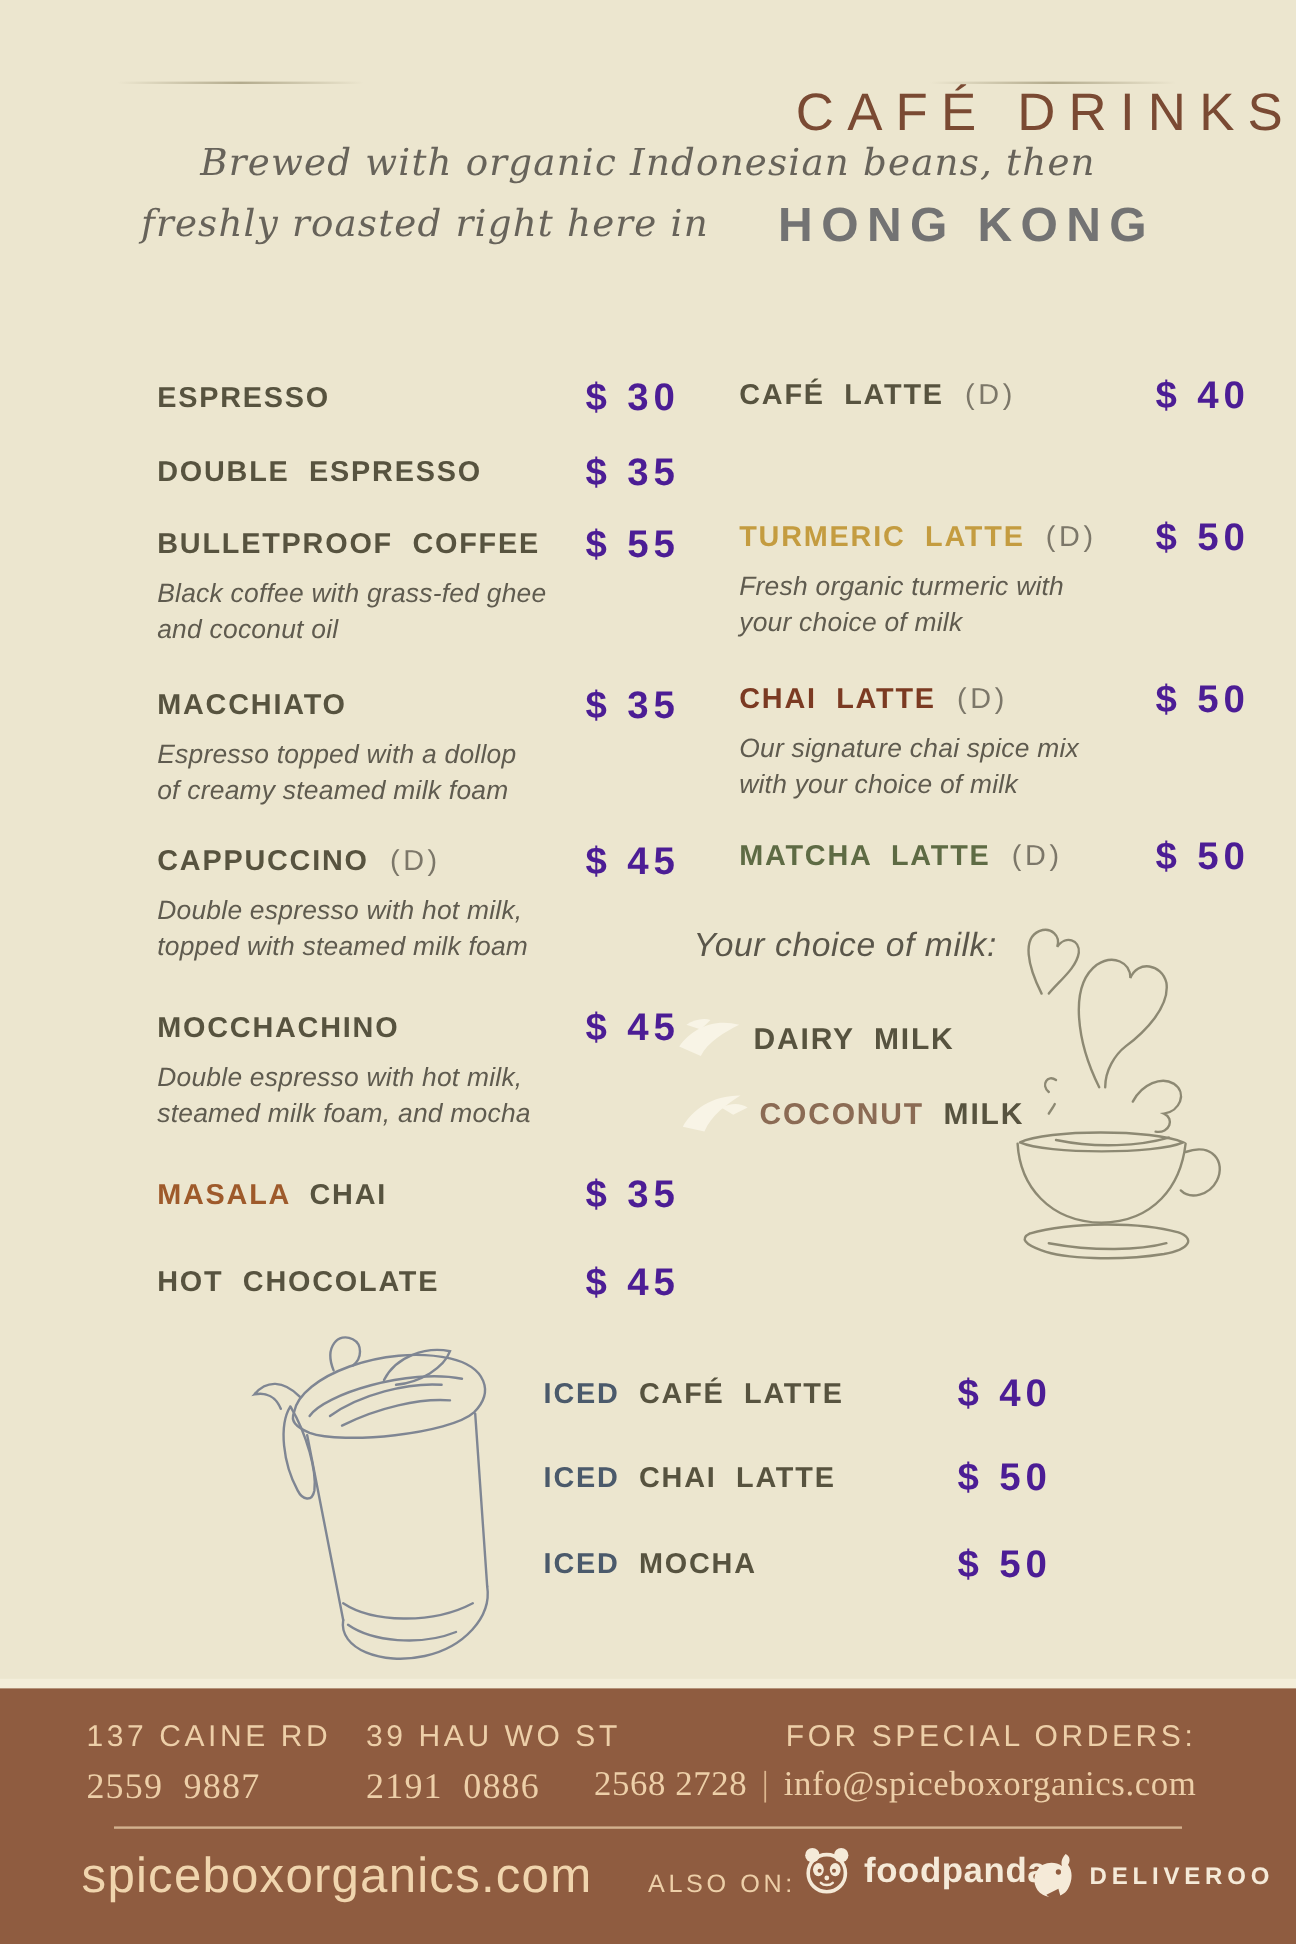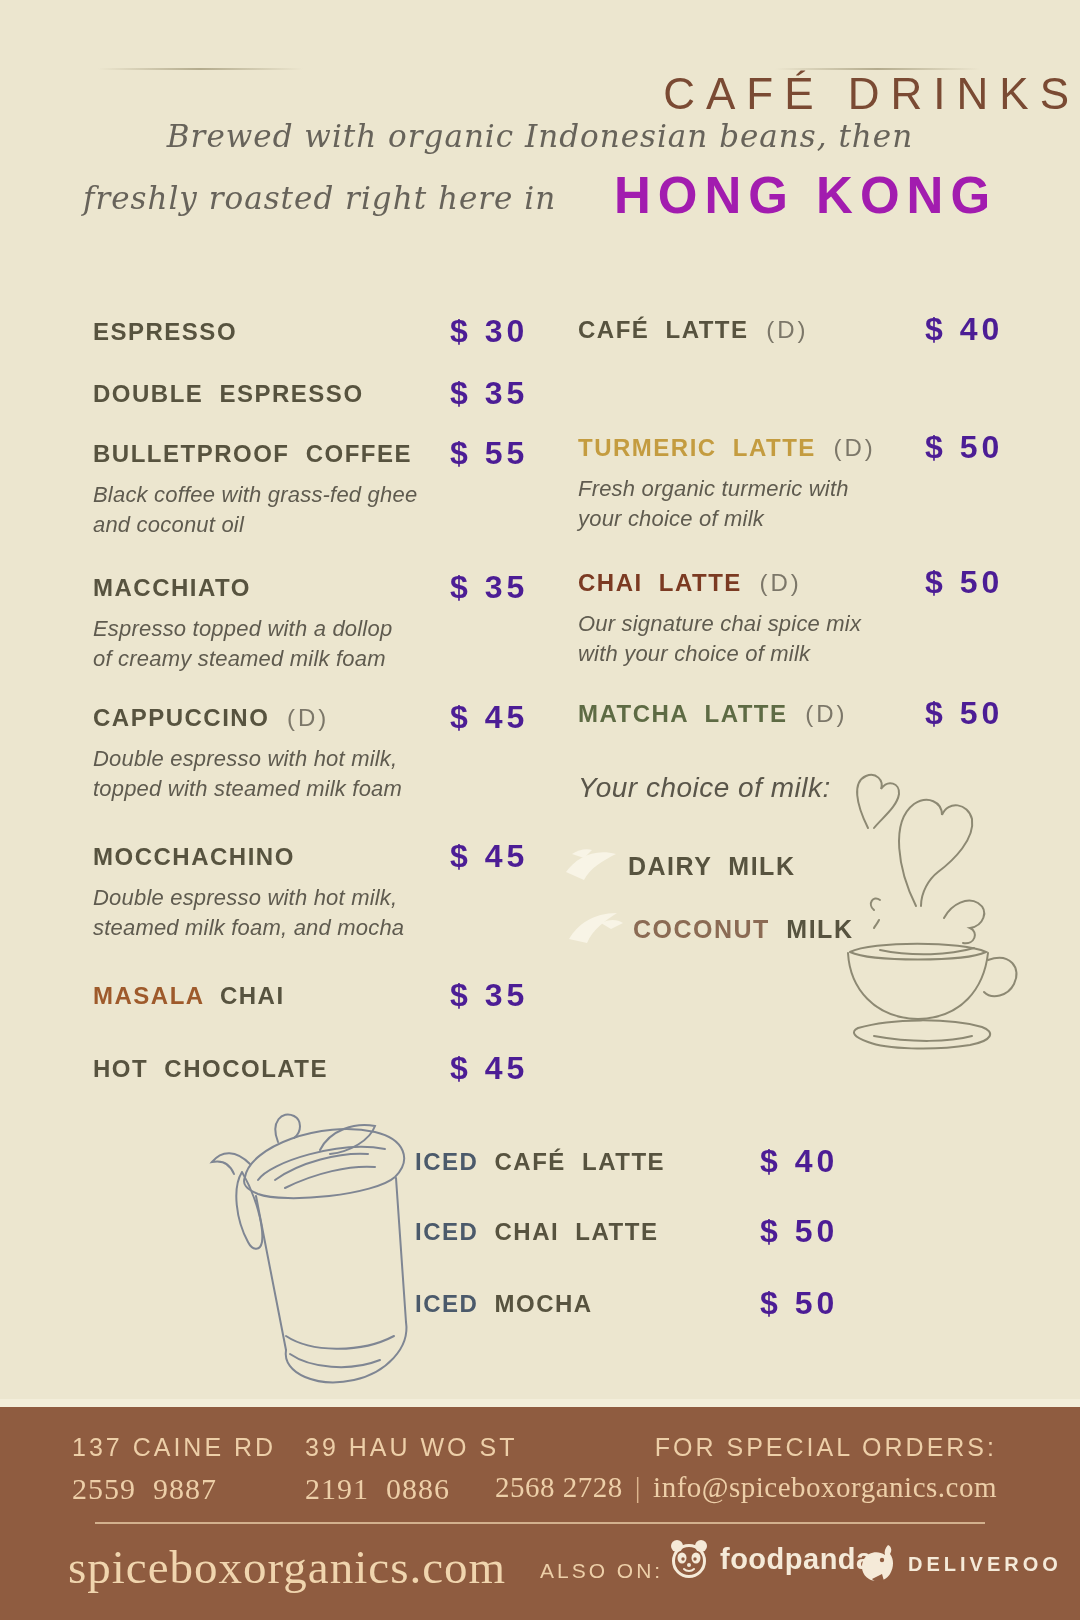--- a/index.html
+++ b/index.html
@@ -18,26 +18,26 @@
   .hdr-rule.left{left:98px;}
   .hdr-rule.right{left:775px;}
   .tagline{
     position:absolute;top:118px;left:0;width:100%;text-align:center;
     font-family:"DejaVu Serif",serif;font-style:italic;
     color:#67635A;font-size:31px;letter-spacing:1px;
   }
   .tagline .l2{margin-top:12px;}
   .hk{
     font-family:"Liberation Sans",sans-serif;font-style:normal;font-weight:bold;
-    font-size:51px;letter-spacing:7px;color:#a21caf;vertical-align:-4px;
+    font-size:40px;letter-spacing:7px;color:#737373;vertical-align:-4px;
     text-shadow:1px 1px 0 rgba(236,230,207,.55);
     margin-left:36px;
   }
   
-  .item{position:absolute;width:520px;}
+  .item{position:absolute;width:520px;margin-left:38px;}
   .name{font-weight:bold;font-size:24px;letter-spacing:1.5px;word-spacing:8px;color:#57533F;white-space:nowrap;}
   .sfx{font-weight:normal;color:#7C7769;letter-spacing:3px;}
   .price{position:absolute;top:-5px;font-size:32px;font-weight:700;color:#4c1d95;letter-spacing:4px;white-space:pre;}
   .col-left .price{left:357px;}
   .col-right .price{left:347px;}
   .iced-row .price{left:345px;}
   .desc{margin-top:12px;font-style:italic;font-size:22px;line-height:1.36;color:#5F5B4F;width:312px;letter-spacing:.2px;}
   .milk-heading{
     position:absolute;left:578px;top:772px;
     font-style:italic;font-size:28px;color:#5A564A;letter-spacing:.5px;
@@ -57,21 +57,21 @@
   .street{font-size:25px;letter-spacing:3px;}
   .f-phone{font-family:"Liberation Serif",serif;font-size:30px;white-space:pre;letter-spacing:1px;}
   .loc1{position:absolute;left:72px;top:26px;}
   .loc2{position:absolute;left:305px;top:26px;}
   .loc .f-phone{margin-top:10px;}
   .special{position:absolute;right:95px;top:26px;text-align:right;}
   .special .label{font-size:25px;letter-spacing:3px;}
   .contact{margin-top:9px;font-family:"Liberation Serif",serif;font-size:29px;letter-spacing:.5px;}
   .contact .pipe{padding:0 12px;color:#dcb68e;}
   .f-divider{position:absolute;left:95px;top:115px;width:890px;height:2px;background:rgba(240,214,175,.7);}
-  .site{position:absolute;left:68px;top:133px;font-family:Liberation Serif, serif;font-size:47px;color:#F0D5AE;letter-spacing:1px;}
+  .site{position:absolute;left:68px;top:133px;font-family:Liberation Sans, sans-serif;font-size:41px;color:#F0D5AE;letter-spacing:1px;}
   .also-on{position:absolute;left:540px;top:152px;font-size:21px;letter-spacing:3px;color:#EDCFA8;}
   .partner{position:absolute;display:flex;align-items:center;gap:10px;color:#F5EAD8;}
   .partner.fp{left:668px;top:131px;}
   .partner.dl{left:858px;top:135px;}
   .fp-label{font-weight:bold;font-size:29px;letter-spacing:.5px;}
   .dl-label{font-size:20px;letter-spacing:4px;font-weight:bold;}
 </style>
 </head>
 <body>
 

